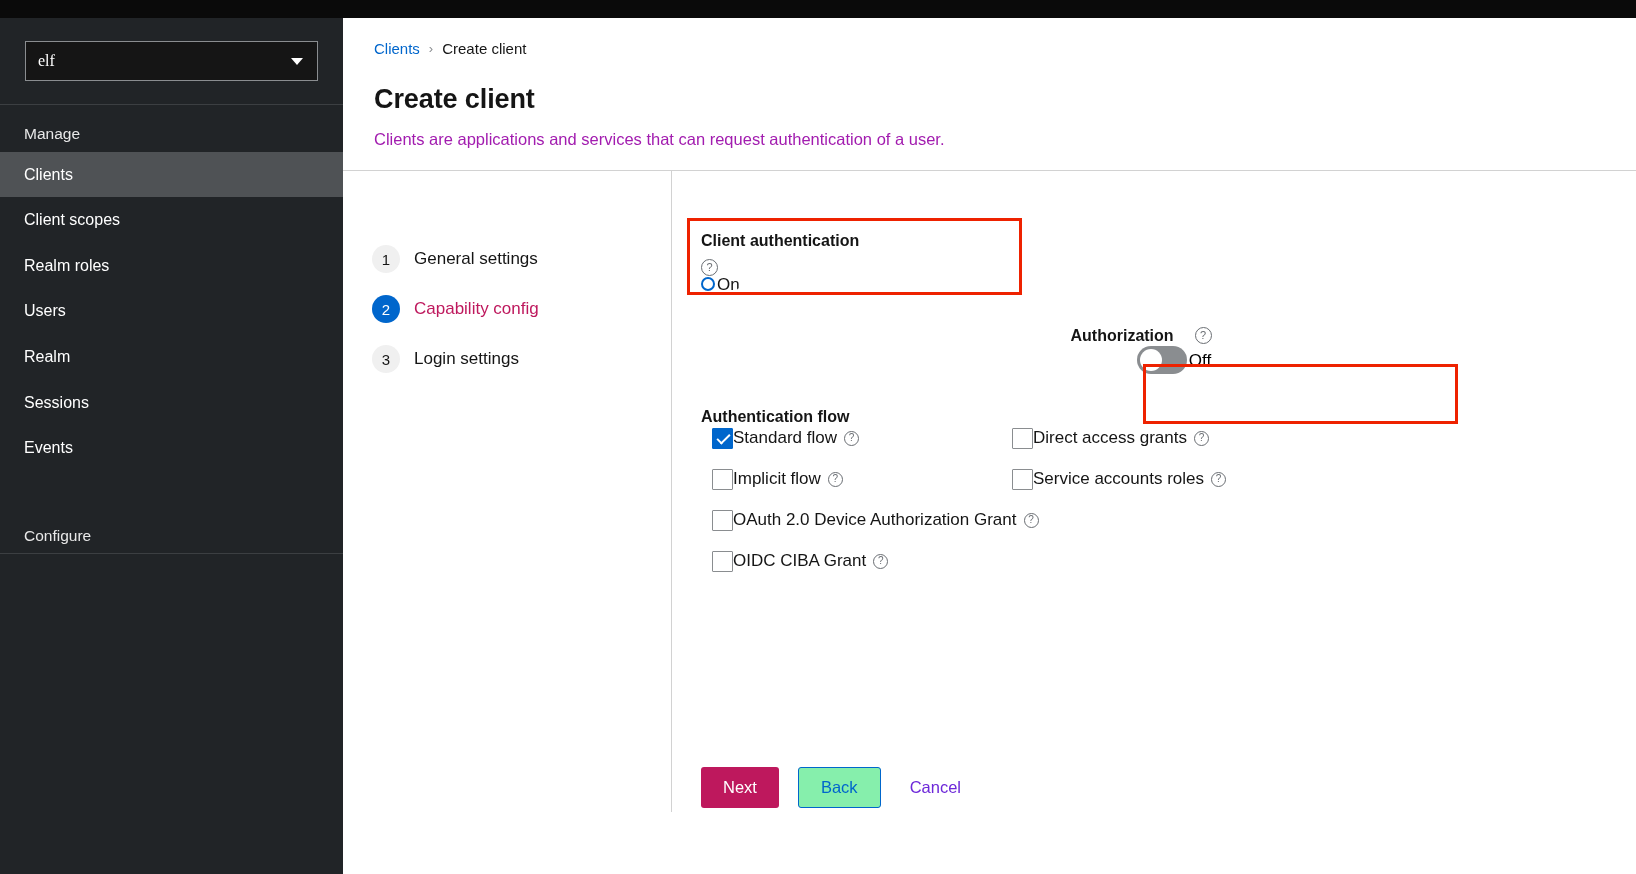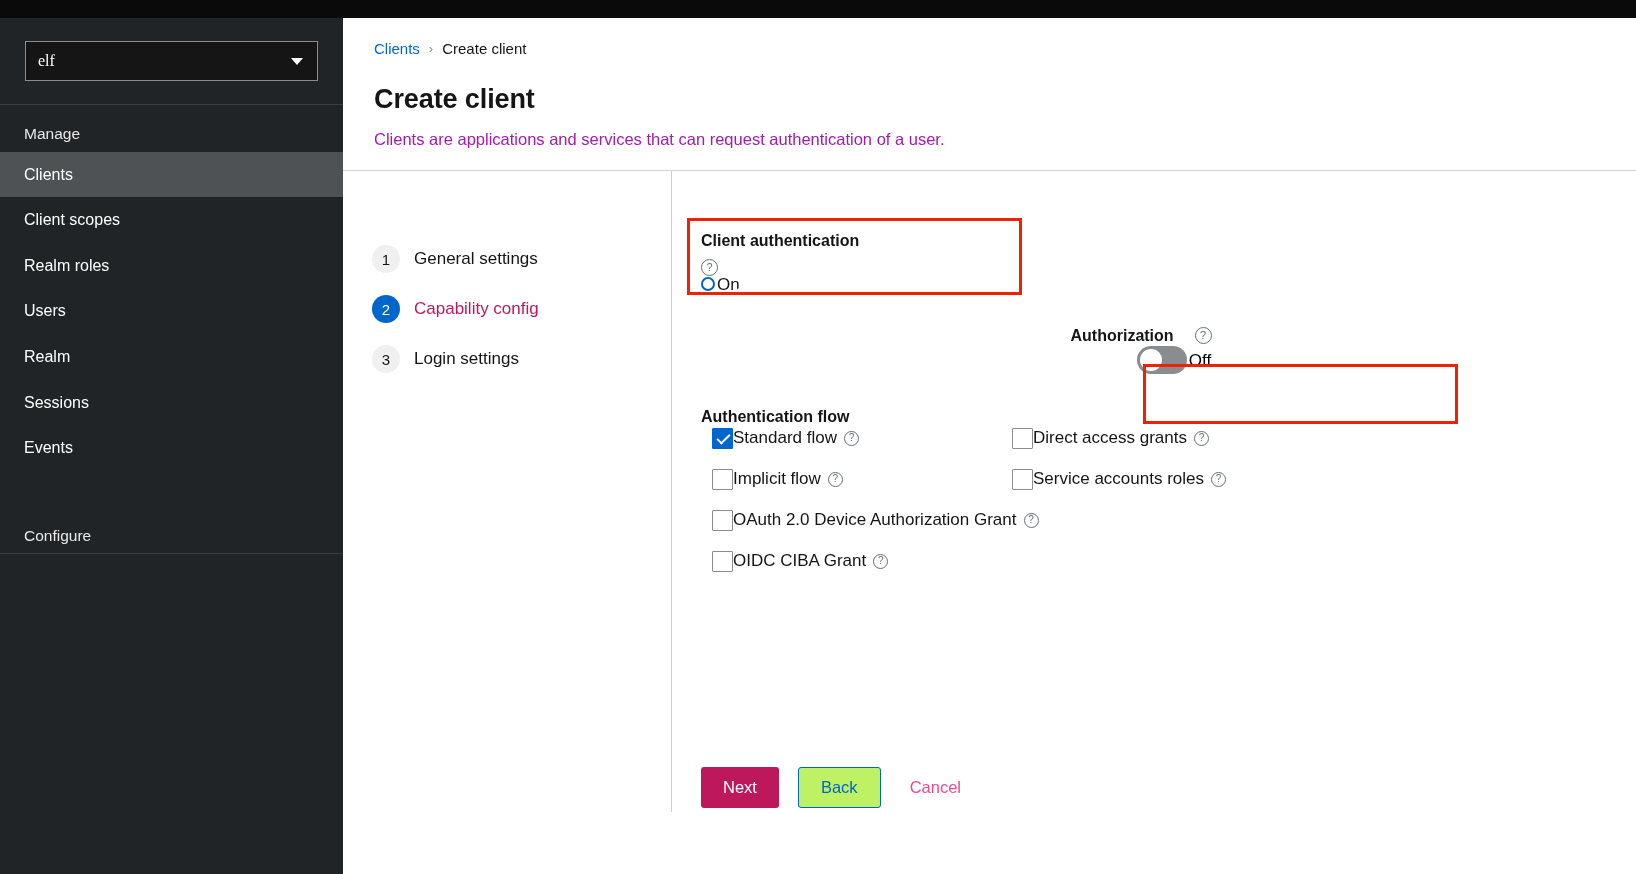--- a/index.html
+++ b/index.html
@@ -291,25 +291,25 @@
     height: 41px;
     display: inline-flex;
     align-items: center; justify-content: center;
     cursor: pointer;
     line-height: 1;
     border: none;
     font-family: "Liberation Sans", sans-serif;
   }
   .btn-primary { background: #be185d; color: #ffffff; }
   .btn-secondary {
-    background: #bef264; color: #0066cc;
+    background: #86efac; color: #0066cc;
     border: 1.4px solid #0066cc;
   }
   .btn-link {
-    background: transparent; color: #ec4899;
+    background: transparent; color: #6d28d9;
     padding: 0 10px;
   }
 
   
   .hl {
     position: absolute;
     border: 3.5px solid #ee2200;
     pointer-events: none;
   }
   #hl-client-auth { left: 687px; top: 218px; width: 335px; height: 77px; }

